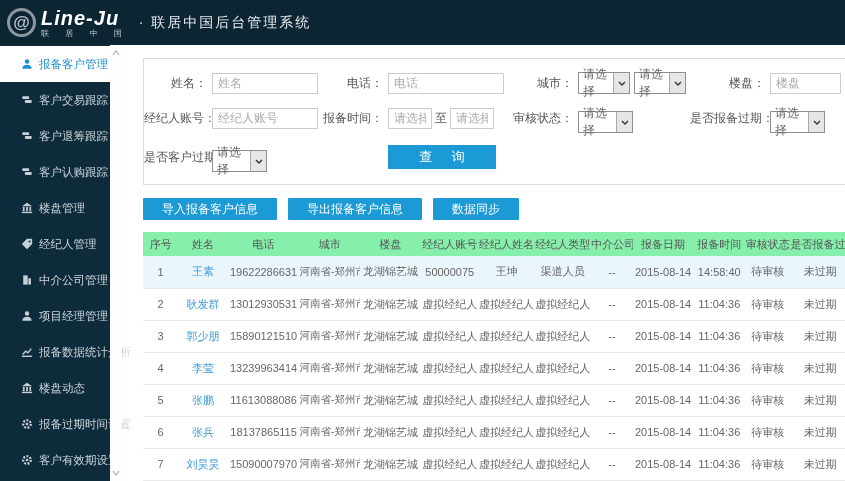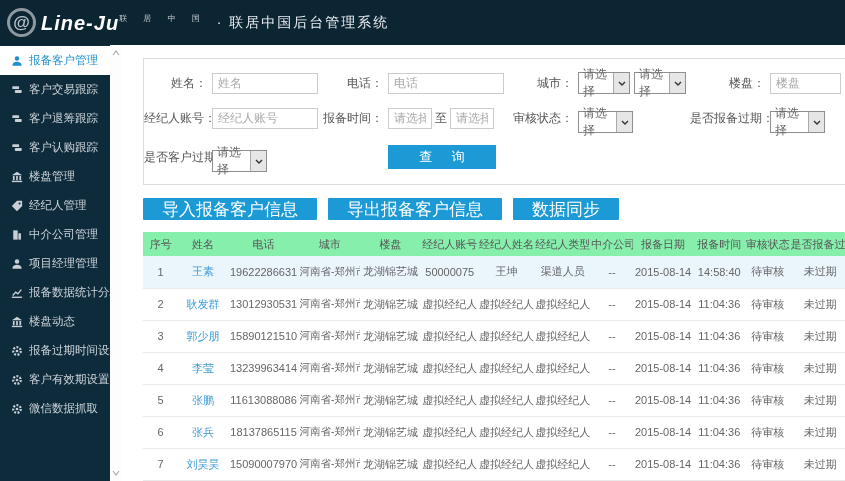--- a/index.html
+++ b/index.html
@@ -6,30 +6,30 @@
   html,body { width:845px; height:481px; overflow:hidden;
     font-family:"Liberation Sans","DejaVu Sans",sans-serif; background:#fff; }
 
   
   .topbar { position:absolute; left:0; top:0; width:845px; height:45px;
     background:#0c2533; display:flex; align-items:center; z-index:5; }
   .logo-wrap { display:flex; align-items:center; padding-left:7px; }
   .at-circle { width:29px; height:29px; border-radius:50%;
     border:3px solid #8d989f; color:#b9c3c9; font-size:17px; font-weight:bold;
     display:flex; align-items:center; justify-content:center; margin-right:5px; }
-  .brand-block { display:flex; flex-direction:row; line-height:1; }
+  .brand-block { display:flex; flex-direction:column; line-height:1; }
   .brand-main { color:#fff; font-size:20px; font-weight:bold; font-style:italic; letter-spacing:1px; }
   .brand-sub { color:#c4ccd2; font-size:8px; letter-spacing:7px; margin-top:2px; white-space:nowrap; }
   .app-title { color:#e9eef1; font-size:14px; margin-left:10px; letter-spacing:2px; }
 
   
   .sidebar { position:absolute; left:0; top:45px; width:110px; height:436px;
     background:#0e2b3c; z-index:4; }
   .side-list { list-style:none; padding-top:1px; }
-  .side-item { height:29px; display:flex; align-items:center; padding-left:10px;
+  .side-item { height:36px; display:flex; align-items:center; padding-left:20px;
     color:#ccd5da; font-size:11.5px; cursor:pointer; white-space:nowrap; }
   .side-item.active { background:#ffffff; color:#1e8fce; }
   .side-icon { width:13px; height:13px; margin-right:6px; flex:0 0 13px;
     display:inline-flex; align-items:center; justify-content:center; }
   .side-icon svg { width:12px; height:12px; }
 
   
   .scroll-strip { position:absolute; left:110px; top:45px; width:12px; height:436px;
     background:#fdfdfd; z-index:4; }
   .scroll-arrow { position:absolute; left:0; width:12px; height:12px; color:#a9aeb3;
@@ -58,21 +58,21 @@
   .city-cell .fake-select { width:52px; }
   .date-cell { display:flex; align-items:center; gap:3px; }
   .date-cell .f-input { width:44px; }
   .to-label { font-size:12px; color:#555; }
   .w-select { width:55px; }
   .query-btn { width:108px; height:24px; background:#1b9ad6; color:#fff; border:none;
     font-size:13px; letter-spacing:8px; padding-left:8px; cursor:pointer; font-family:inherit; }
 
   .actions { margin-top:13px; display:flex; }
   .action-btn { background:#1b9ad6; color:#fff; border:none; height:22px;
-    padding:0 19px; font-size:17px; margin-right:11px; cursor:pointer;
+    padding:0 19px; font-size:12px; margin-right:11px; cursor:pointer;
     border-radius:1px; font-family:inherit; white-space:nowrap; }
 
   .report-table { margin-top:12px; width:100%; border-collapse:collapse;
     table-layout:fixed; font-size:11px; color:#666; }
   .report-table thead th { background:#86efac; height:24px; font-weight:normal;
     color:#555; font-size:11px; white-space:nowrap; overflow:hidden; }
   .report-table tbody td { border-bottom:1px solid #e9e9e9; height:32px;
     text-align:center; white-space:nowrap; overflow:hidden; }
   .report-table tbody tr:first-child td { background:#eaf5fc; }
   td.c-city { white-space:pre-line; line-height:1.25; font-size:10.5px; }

